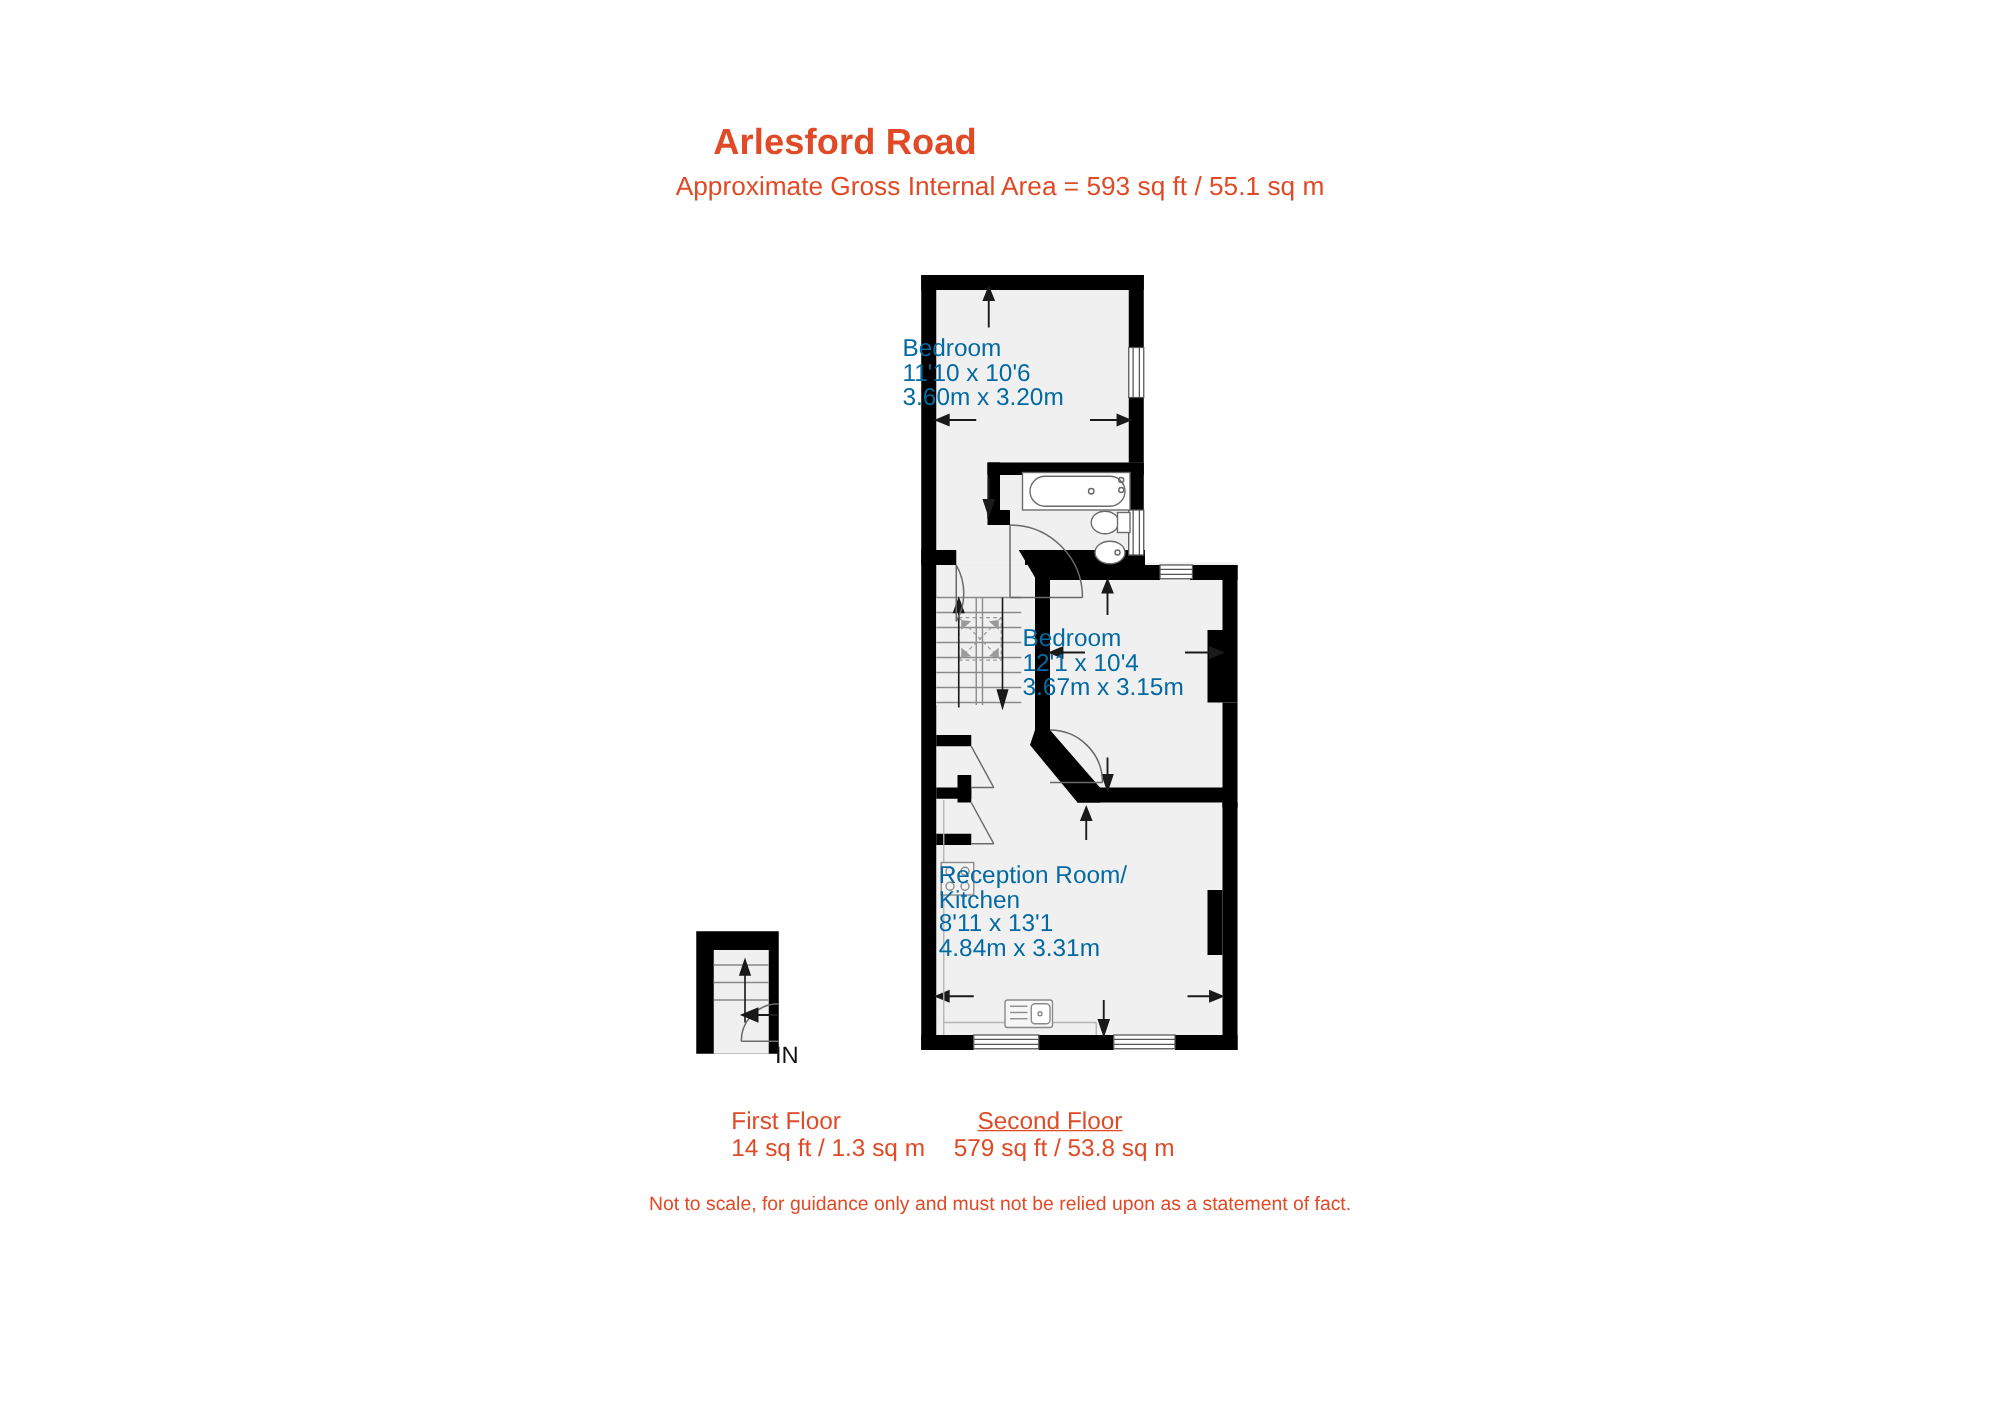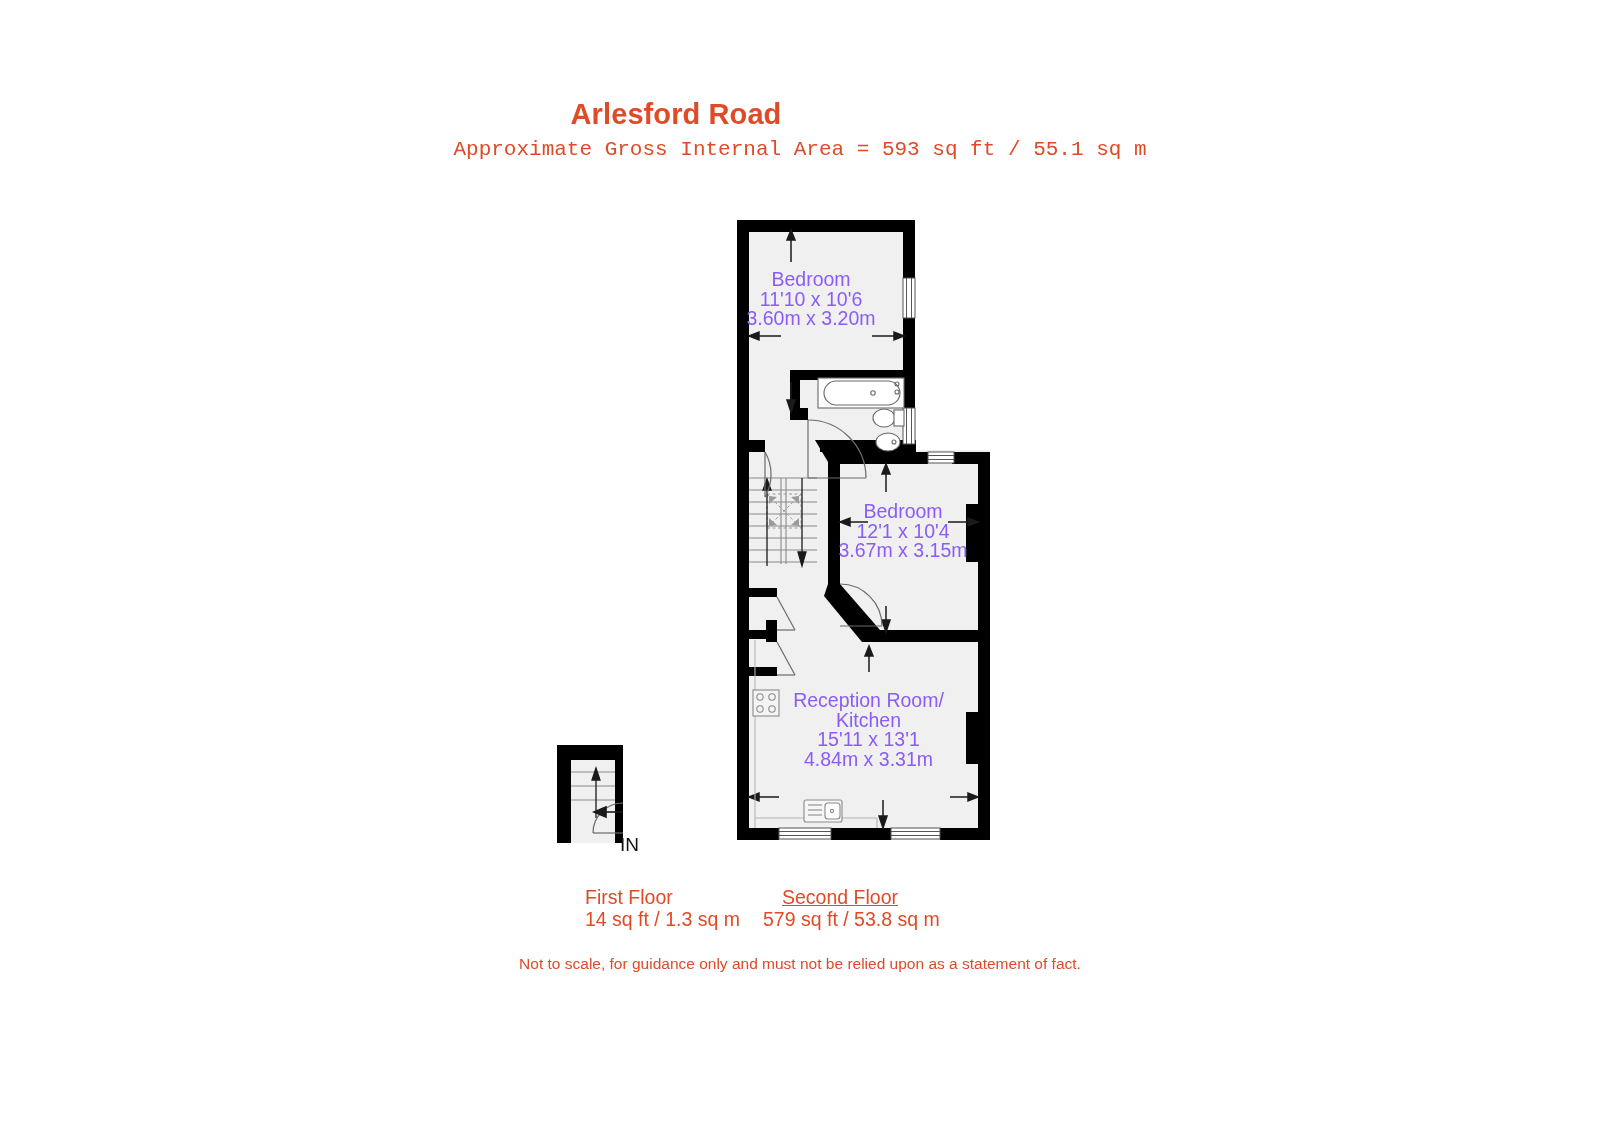--- a/index.html
+++ b/index.html
@@ -26,21 +26,20 @@
     font-size: 29px;
     font-weight: bold;
     letter-spacing: 0.1px;
     width: 1352px;
   }
   #subtitle {
     left: 0; top: 138px;
     width: 1600px;
     text-align: center;
     font-size: 21px;
-    font-family: Liberation Mono, monospace;
   }
   #plan-wrap {
     position: absolute;
     left: 0; top: 0;
     width: 1600px; height: 1130px;
   }
   svg { display: block; }
   .floor-label {
     font-size: 19.5px;
     margin-left: 28px;
@@ -52,22 +51,22 @@
   #in-label { left: 620px; top: 834px; font-size: 19px; color:#111; }
   .disc {
     left: 0; top: 0; width: 1600px; text-align: center;
     font-size: 15.5px;
   }
   #disc1 { top: 955px; }
   #disc2 { top: 973px; }
   #disc3 { top: 991px; }
   .room-label {
     position: absolute;
-    color: #8b5cf6;
-    text-align: center;
+    color: #0369a1;
+    text-align: left;
     font-size: 19.5px;
     line-height: 20px;
     white-space: nowrap;
   }
   .room-label div { line-height: 19.5px; }
 </style>
 </head>
 <body>
 
 <div id="page">
@@ -332,21 +331,21 @@
 
   <div class="room-label" style="left:818px; top:502px; width:170px;">
     <div>Bedroom</div>
     <div>12'1 x 10'4</div>
     <div>3.67m x 3.15m</div>
   </div>
 
   <div class="room-label" style="left:751px; top:691px; width:235px;">
     <div>Reception Room/</div>
     <div>Kitchen</div>
-    <div>15'11 x 13'1</div>
+    <div>8'11 x 13'1</div>
     <div>4.84m x 3.31m</div>
   </div>
 
   <div class="txt" id="in-label">IN</div>
 
   <div class="txt floor-label" id="ff-name">First Floor</div>
   <div class="txt floor-label" id="ff-area">14 sq ft / 1.3 sq m</div>
   <div class="txt floor-label" id="sf-name">Second Floor</div>
   <div class="txt floor-label" id="sf-area">579 sq ft / 53.8 sq m</div>
 

